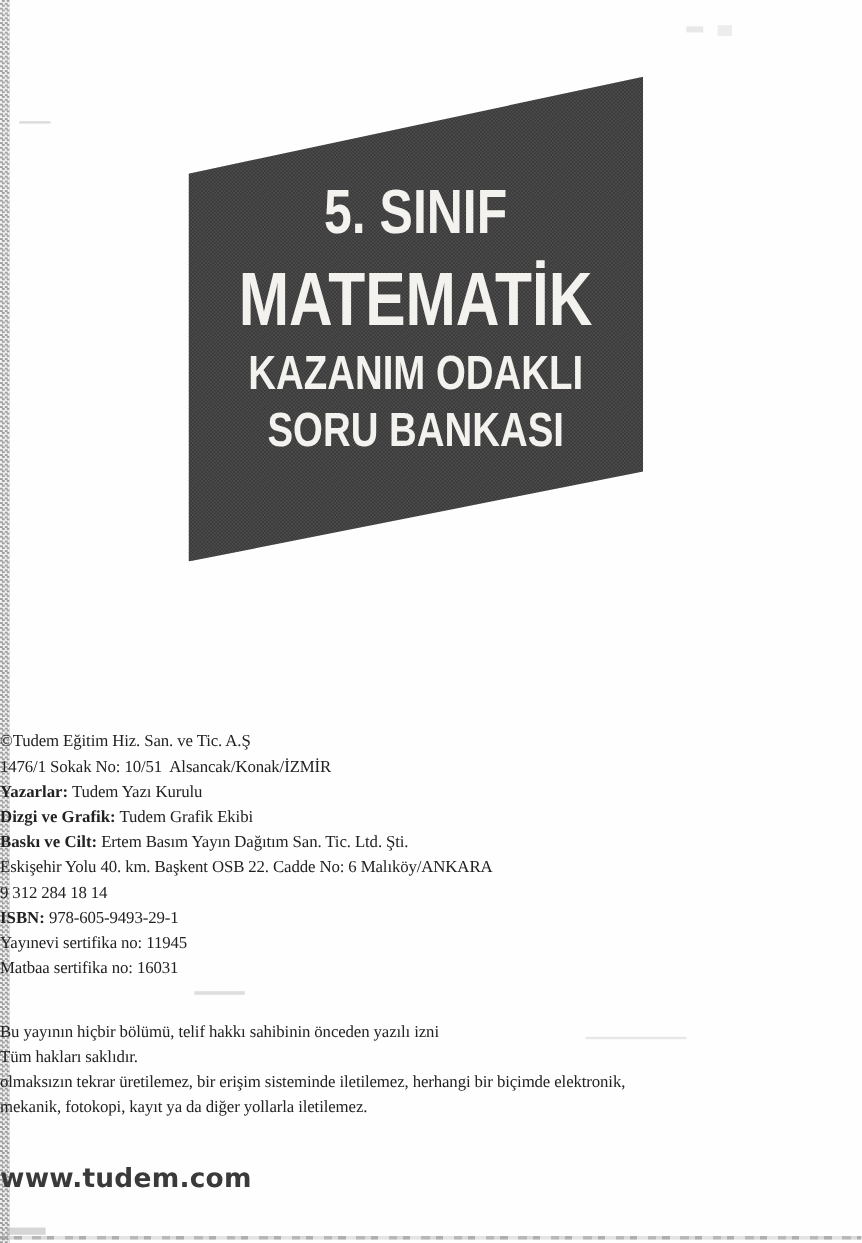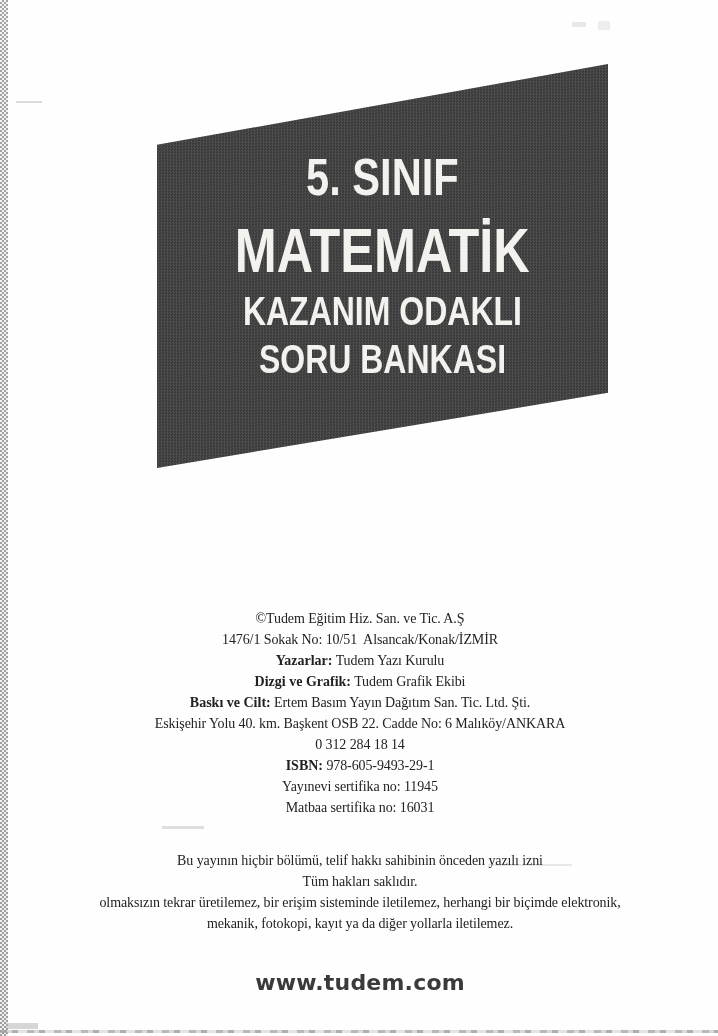--- a/index.html
+++ b/index.html
@@ -22,42 +22,42 @@
   }
   .corner-smudge{position:absolute;left:6px;top:1023px;width:32px;height:6px;background:#b5b5b5;opacity:.55;}
   .smudge-a{position:absolute;left:162px;top:826px;width:42px;height:3px;background:#bdbdbd;opacity:.5;}
   .smudge-b{position:absolute;left:488px;top:864px;width:84px;height:2px;background:#cfcfcf;opacity:.5;}
   .smudge-c{position:absolute;left:16px;top:101px;width:26px;height:2px;background:#c4c4c4;opacity:.6;}
   .smudge-d{position:absolute;left:572px;top:22px;width:14px;height:5px;background:#e2e2e2;opacity:.8;}
   .smudge-e{position:absolute;left:598px;top:21px;width:12px;height:9px;background:#e8e8e8;opacity:.8;}
 
   
   .cover{
-    position:absolute;left:157px;top:64px;width:451px;height:404px;
+    position:absolute;left:157px;top:64px;width:379px;height:404px;
     background:
       repeating-conic-gradient(rgba(255,255,255,.05) 0% 25%, rgba(0,0,0,.13) 0% 50%) 0 0/3px 3px,
       #424242;
     clip-path:polygon(0 20%,100% 0,100% 81.4%,0 100%);
   }
   .cover .tl{
     position:absolute;left:0;right:0;text-align:center;line-height:1;
     color:#f4f2ee;font-family:"Liberation Sans", sans-serif;font-weight:bold;white-space:nowrap;
   }
   .cover .tl > span{display:inline-block;}
   .t-grade   {top:87px; font-size:52px;}
   .t-grade span  {transform:scaleX(.80);}
   .t-subject {top:155px;font-size:63px;}
   .t-subject span{transform:scaleX(.80);}
   .t-sub1    {top:227px;font-size:40px;}
   .t-sub1 span   {transform:scaleX(.80);}
   .t-sub2    {top:275px;font-size:40px;}
   .t-sub2 span   {transform:scaleX(.80);}
 
   
-  .col{position:absolute;left:15px;width:690px;text-align:center;}
+  .col{position:absolute;left:0;width:690px;}
   .info{top:608px;font-size:14px;line-height:21px;letter-spacing:-0.1px;color:#222;}
   .info b{letter-spacing:0;}
   .rights{top:850px;font-size:14px;line-height:21px;letter-spacing:-0.1px;color:#222;}
   .footer{top:970px;}
   .website{
     font-family:"DejaVu Sans", sans-serif;font-weight:bold;font-size:22px;
     color:#3a3a3a;letter-spacing:.2px;
   }
 </style>
 </head>
@@ -79,21 +79,21 @@
   <div class="tl t-sub2"><span>SORU BANKASI</span></div>
 </div>
 
 <div class="col info">
   <div><b></b><span>©Tudem Eğitim Hiz. San. ve Tic. A.Ş</span></div>
   <div><b></b><span>1476/1 Sokak No: 10/51&nbsp; Alsancak/Konak/İZMİR</span></div>
   <div><b>Yazarlar:</b><span> Tudem Yazı Kurulu</span></div>
   <div><b>Dizgi ve Grafik:</b><span> Tudem Grafik Ekibi</span></div>
   <div><b>Baskı ve Cilt:</b><span> Ertem Basım Yayın Dağıtım San. Tic. Ltd. Şti.</span></div>
   <div><b></b><span>Eskişehir Yolu 40. km. Başkent OSB 22. Cadde No: 6 Malıköy/ANKARA</span></div>
-  <div><b></b><span>0 312 284 18 14</span></div>
+  <div><b></b><span>9 312 284 18 14</span></div>
   <div><b>ISBN:</b><span> 978-605-9493-29-1</span></div>
   <div><b></b><span>Yayınevi sertifika no: 11945</span></div>
   <div><b></b><span>Matbaa sertifika no: 16031</span></div>
 </div>
 
 <div class="col rights">
   <div>Bu yayının hiçbir bölümü, telif hakkı sahibinin önceden yazılı izni</div>
   <div>Tüm hakları saklıdır.</div>
   <div>olmaksızın tekrar üretilemez, bir erişim sisteminde iletilemez, herhangi bir biçimde elektronik,</div>
   <div>mekanik, fotokopi, kayıt ya da diğer yollarla iletilemez.</div>

